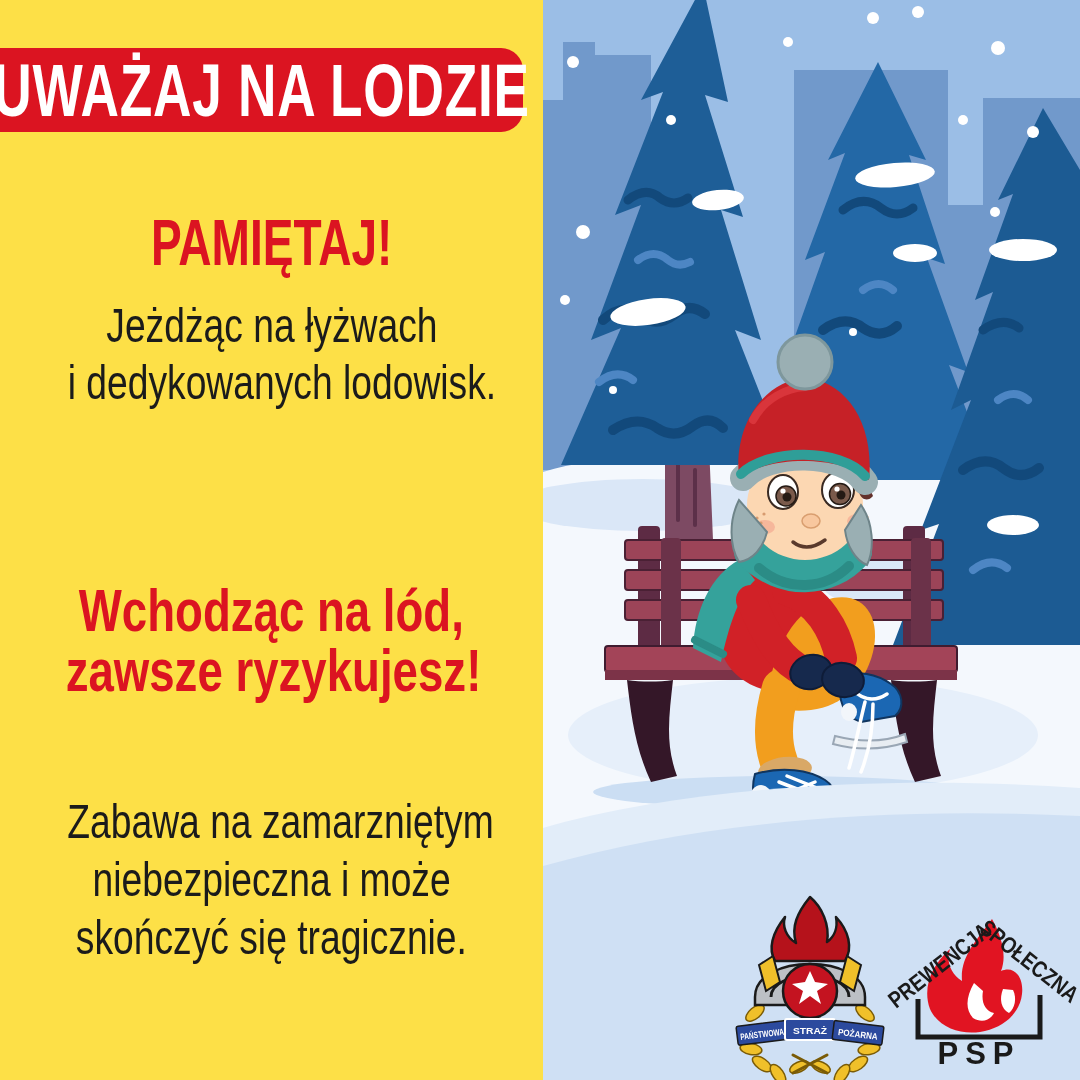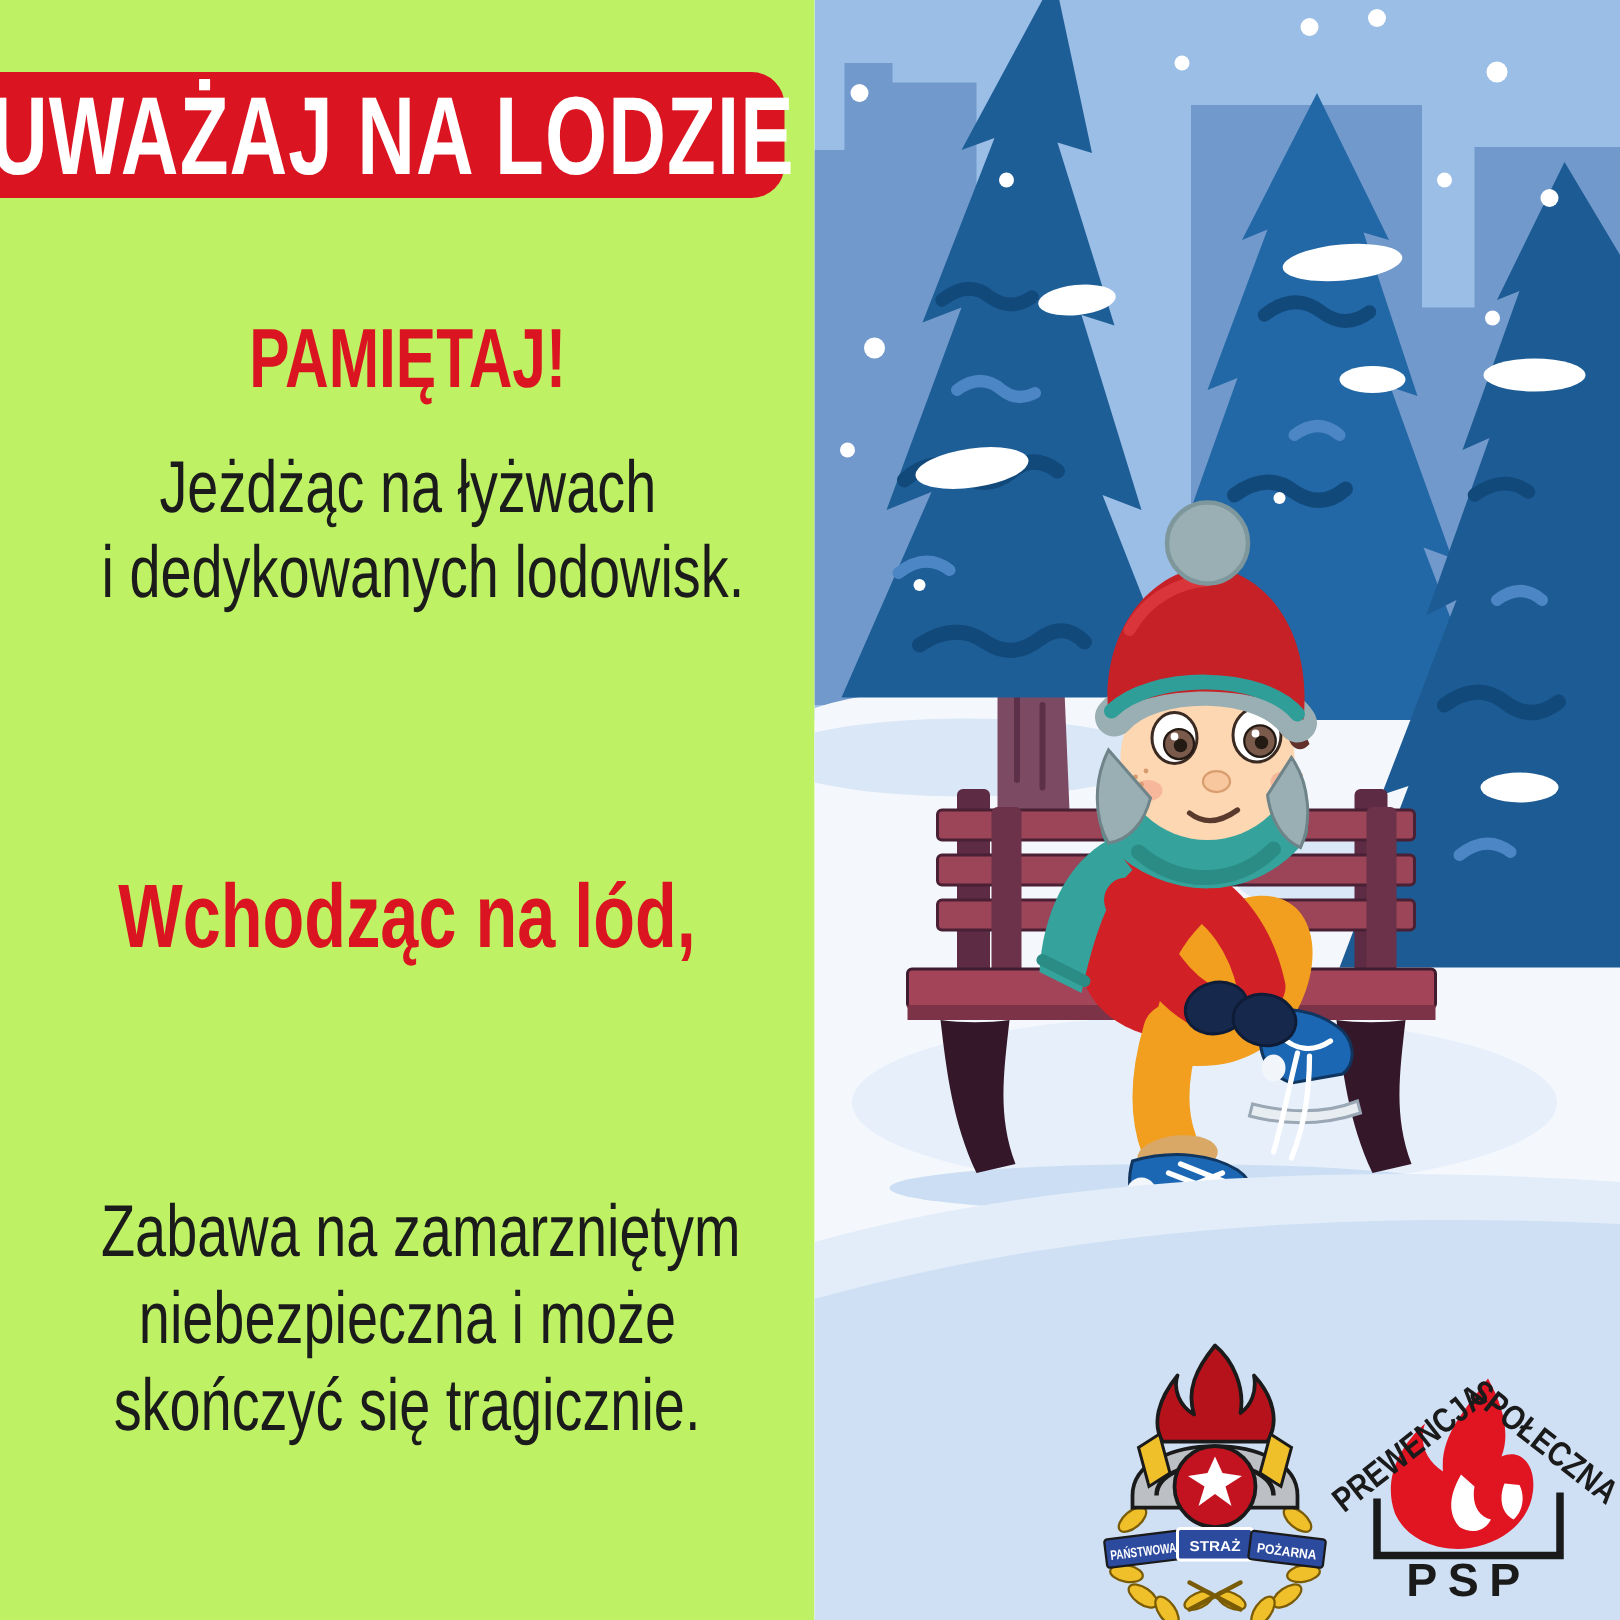--- a/index.html
+++ b/index.html
@@ -1,26 +1,26 @@
 <!DOCTYPE html>
 <html><head>
 <meta charset="utf-8">
 <style>
   html,body{margin:0;padding:0;background:#e9e9e9;}
   .poster{position:relative;width:1080px;height:1080px;background:#ffffff;overflow:hidden;
           font-family:"Liberation Sans","DejaVu Sans",sans-serif;}
-  .left-col{position:absolute;left:0;top:0;width:543px;height:1080px;background:#bef264;}
+  .left-col{position:absolute;left:0;top:0;width:543px;height:1080px;background:#fde047;}
   .art-panel{position:absolute;left:543px;top:0;width:537px;height:1080px;}
   .banner{position:absolute;left:0;top:48px;width:523px;height:84px;background:#DB1421;
           border-radius:0 22px 22px 0;display:flex;align-items:center;justify-content:center;}
   .banner-text{color:#ffffff;font-weight:700;font-size:74px;letter-spacing:1px;}
   .cx{display:inline-block;transform:scaleX(.72);transform-origin:50% 50%;white-space:nowrap;}
   .cx2{display:inline-block;transform:scaleX(.76);transform-origin:50% 50%;white-space:nowrap;}
   .heading{position:absolute;left:0;top:206px;width:543px;text-align:center;color:#DB1421;
-           font-weight:700;font-size:56px;}
+           font-weight:700;font-size:64px;}
   .para{position:absolute;left:0;width:543px;text-align:center;color:#1B1B1B;
         font-weight:400;font-size:49px;line-height:57px;}
   .para.p1{top:297px;}
   .para.p2{top:792px;line-height:58px;}
   .warning{position:absolute;left:0;top:581px;width:543px;text-align:center;color:#DB1421;
            font-weight:700;font-size:60px;line-height:60px;}
   .line{display:block;}
   svg text{font-family:"Liberation Sans","DejaVu Sans",sans-serif;}
 </style>
 </head>
@@ -37,20 +37,21 @@
       <span class="cx">PAMIĘTAJ!</span>
     </div>
 
     <div class="para p1">
       <span class="line"><span class="cx2">Jeżdżąc na łyżwach</span></span>
       <span class="line"><span class="cx2">i dedykowanych lodowisk.</span></span>
     </div>
 
     <div class="warning">
       <span class="line"><span class="cx2">Wchodząc na lód,</span></span>
+      <span class="line"><span class="cx2">zawsze ryzykujesz!</span></span>
     </div>
 
     <div class="para p2">
       <span class="line"><span class="cx2">Zabawa na zamarzniętym</span></span>
       <span class="line"><span class="cx2">niebezpieczna i może</span></span>
       <span class="line"><span class="cx2">skończyć się tragicznie.</span></span>
     </div>
   </div>
 
   <div class="art-panel">

